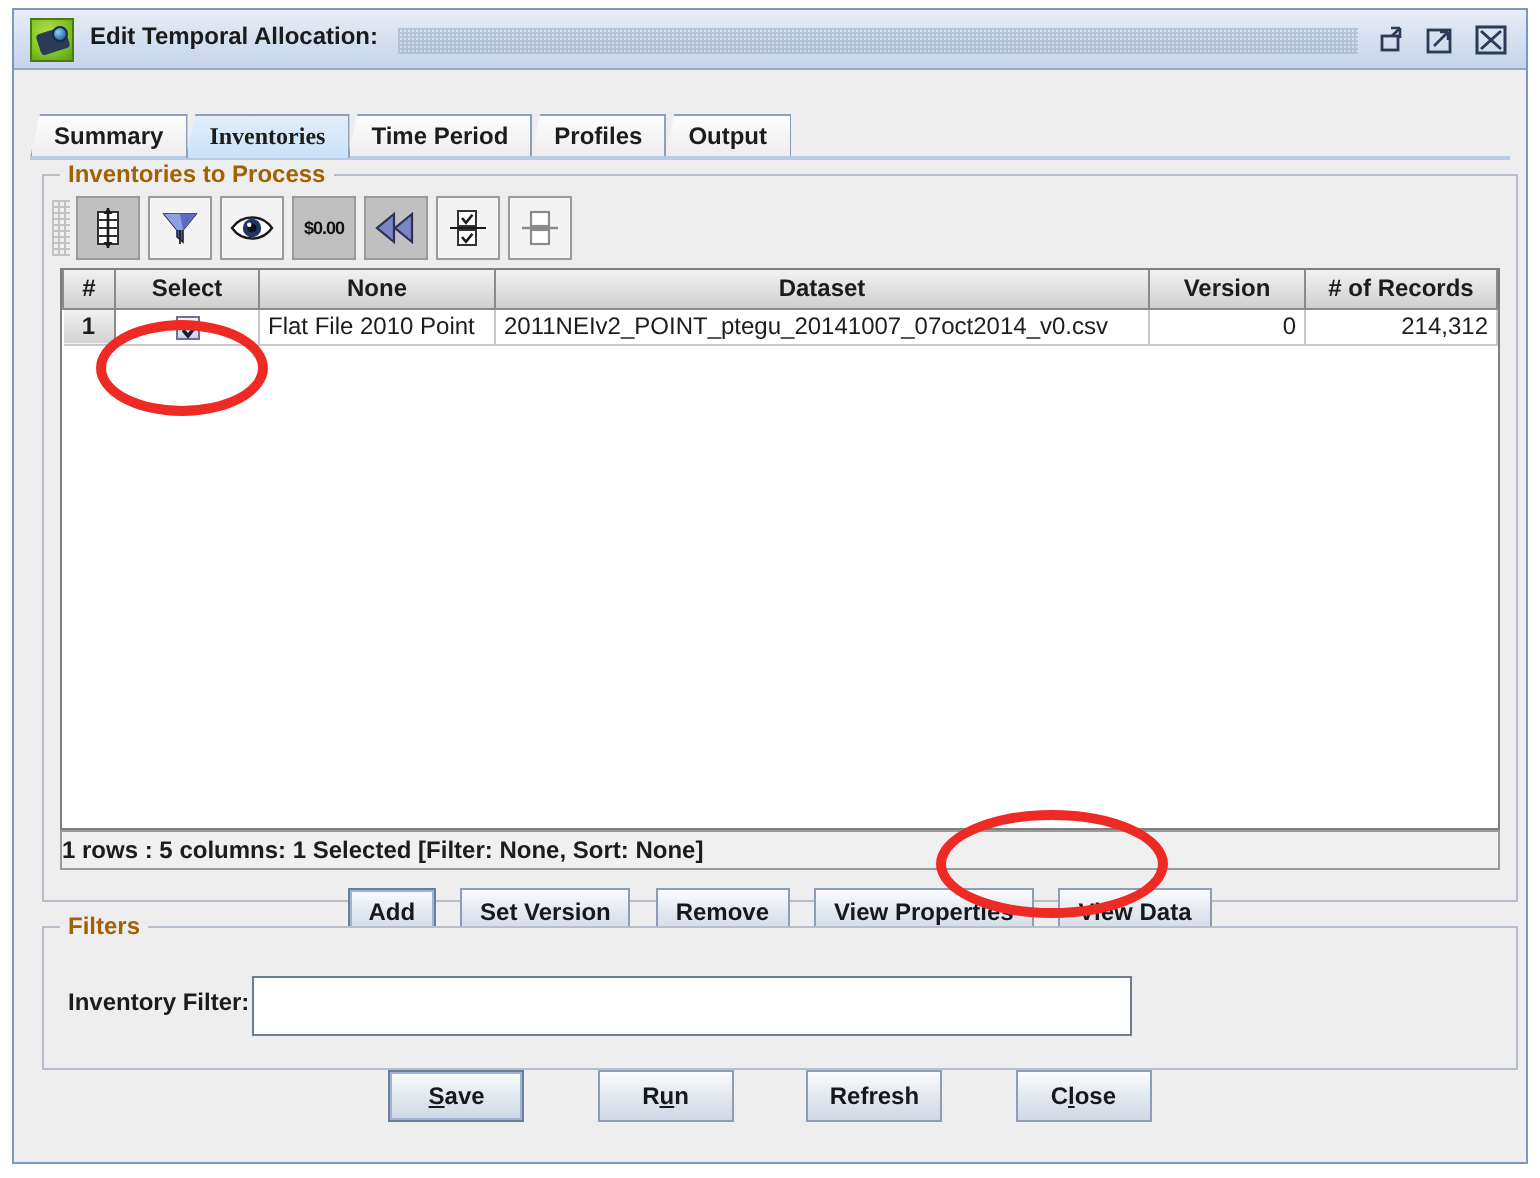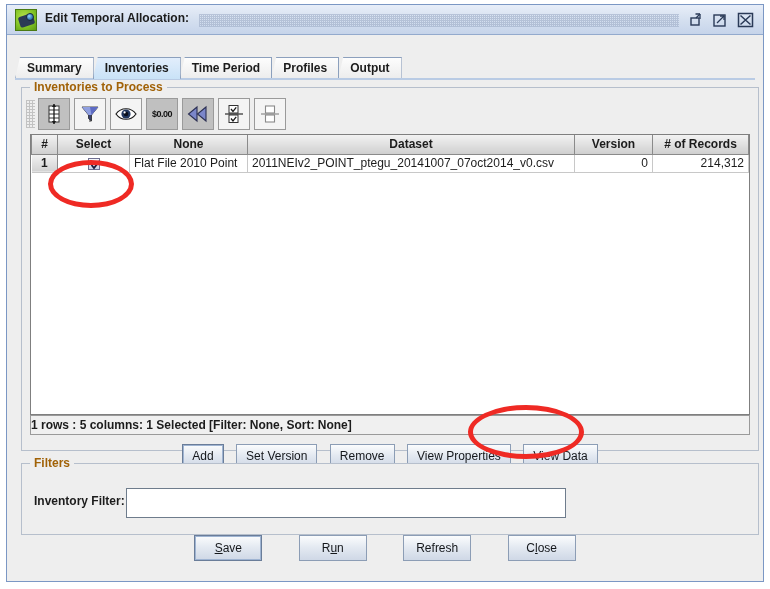--- a/index.html
+++ b/index.html
@@ -101,20 +101,21 @@
     border-bottom: none;
     border-radius: 0;
     margin-right: -1px;
     cursor: pointer;
     white-space: nowrap;
     clip-path: polygon(5px 0, 100% 0, 100% 100%, 0 100%);
   }
   .tab.active {
     background: linear-gradient(to bottom, #e2eefc 0%, #c9e2f7 100%);
     z-index: 5;
+    font-family: Liberation Serif, serif;
   }
   #tab-underline {
     position: absolute; left: 8px; top: 43px; right: 8px; height: 2px;
     background: #b9cbe4;
   }
 
   
   .group {
     position: absolute;
     border: 1px solid #b6bfcc;
@@ -222,21 +223,21 @@
     overflow: hidden;
   }
 
   
   .btn {
     display: inline-block;
     height: 24px;
     padding: 0 9px;
     border: 1px solid #8c9db5;
     background: linear-gradient(to bottom, #fbfcfd 0%, #e3e9f1 48%, #cfd8e6 100%);
-    font-size: 12px; font-weight: normal; color: #15181c;
+    font-size: 12px; font-weight: bold; color: #15181c;
     line-height: 22px;
     cursor: pointer;
     white-space: nowrap;
     text-align: center;
   }
   .btn.focused {
     border: 1px solid #6a7d99;
     box-shadow: 0 0 0 1px #9fb4d2 inset;
   }
   #row-buttons {

